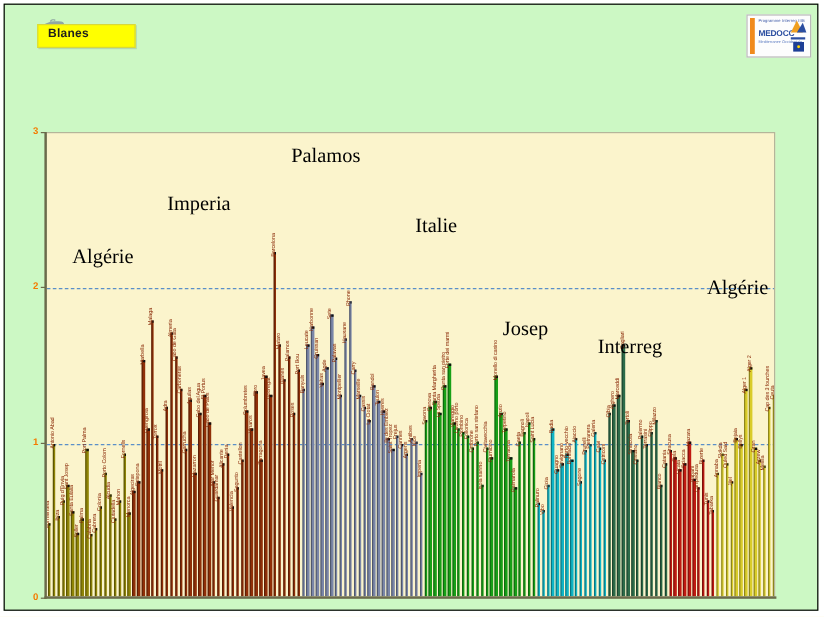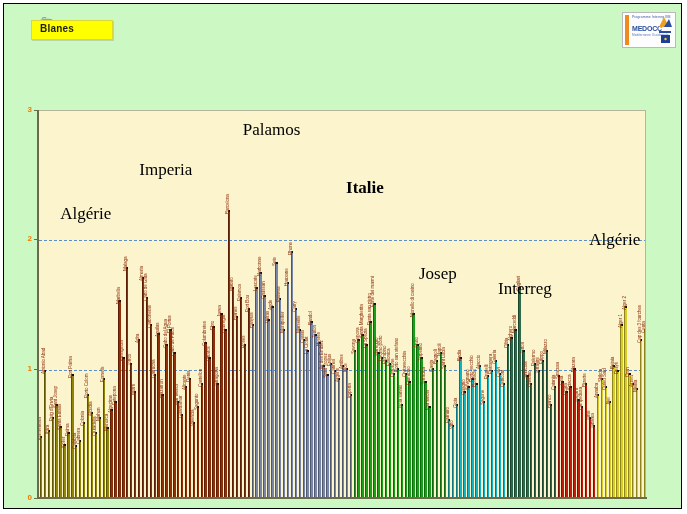--- a/index.html
+++ b/index.html
@@ -760,21 +760,21 @@
           <div class="blabel" style="left: 591.443px; top: 260.84px;">Oran</div>
           <div class="blabel" style="left: 595.365px; top: 271.187px;">Arzew</div>
           <div class="blabel" style="left: 599.288px; top: 276.36px;">Melilla</div>
           <div class="blabel" style="left: 603.211px; top: 227.213px;">Cap des 3 fourches</div>
           <div class="blabel" style="left: 607.133px; top: 216.867px;">Ceuta</div>
         </div>
       <div id="regions-layer">
           <div class="region-label" style="left: 21.28px; top: 93.12px;">Algérie</div>
           <div class="region-label" style="left: 100.32px; top: 49.1467px;">Imperia</div>
           <div class="region-label" style="left: 203.68px; top: 9.05333px;">Palamos</div>
-          <div class="region-label" style="left: 307.04px; top: 67.2533px; font-weight: bold;">Italie</div>
+          <div class="region-label" style="left: 307.04px; top: 67.2533px;">Italie</div>
           <div class="region-label" style="left: 380px; top: 152.613px;">Josep</div>
           <div class="region-label" style="left: 459.04px; top: 168.133px;">Interreg</div>
           <div class="region-label" style="left: 550.24px; top: 118.987px;">Algérie</div>
         </div>
     </div>
   </div>
   <div id="axis-v"></div>
   <div id="axis-h"></div>
   <div id="yticks-layer">
       <div class="ytick" style="left: 6px; top: 489px;">0</div>

